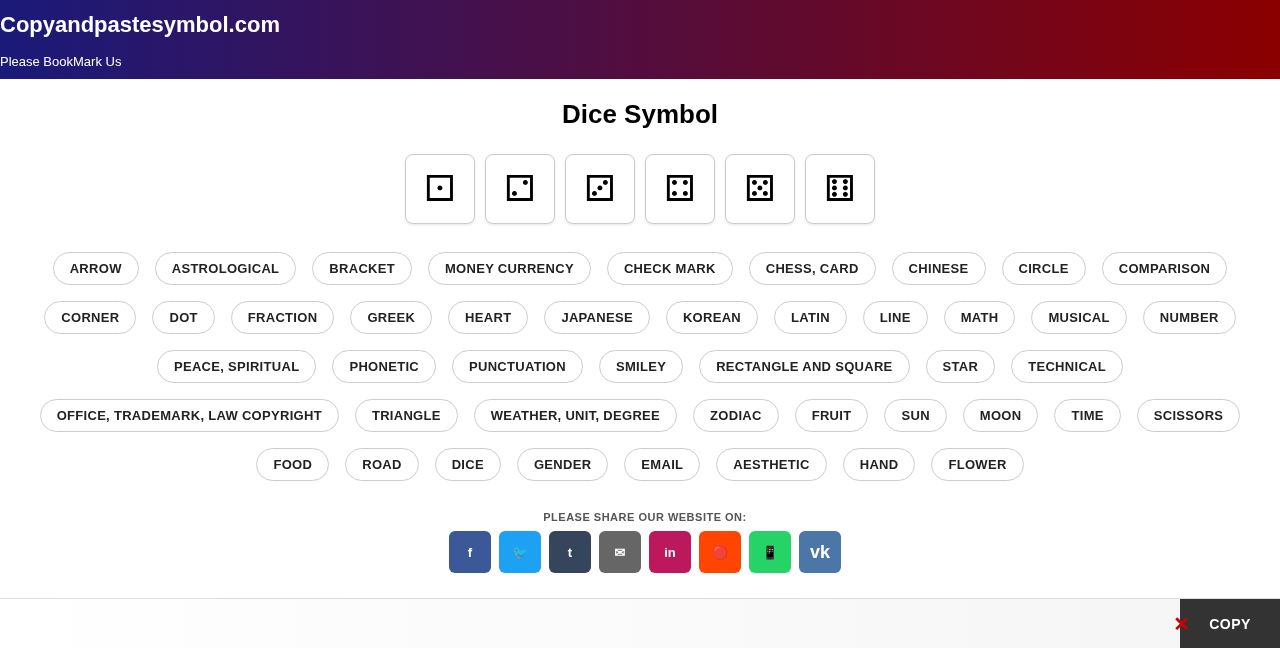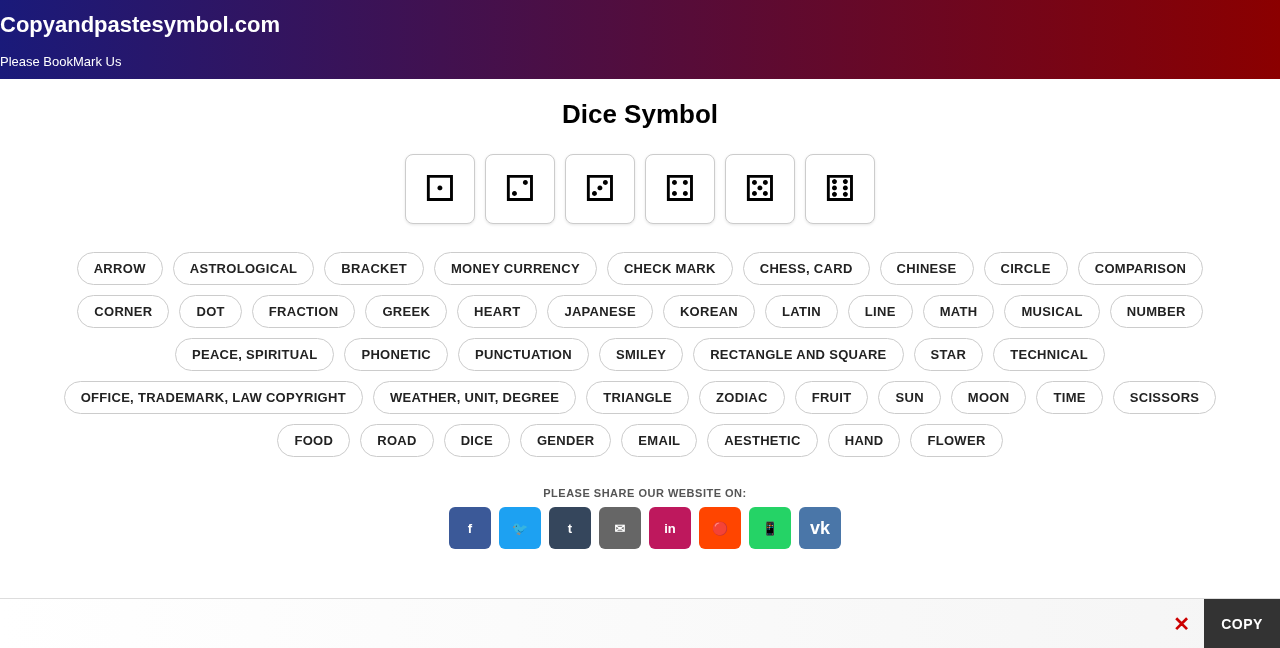--- a/index.html
+++ b/index.html
@@ -53,21 +53,21 @@
       font-size: 36px;
       cursor: pointer;
       background: #fff;
       box-shadow: 0 1px 3px rgba(0,0,0,0.1);
     }
 
     
     .tags-section {
       display: flex;
       flex-wrap: wrap;
-      gap: 10px;
+      gap: 16px;
       justify-content: center;
       margin-bottom: 20px;
     }
     .tag {
       border: 1px solid #ccc;
       border-radius: 20px;
       padding: 8px 16px;
       font-size: 13px;
       font-weight: 600;
       cursor: pointer;
@@ -138,21 +138,21 @@
       position: absolute;
       right: 90px;
       color: #c00;
       font-size: 20px;
       cursor: pointer;
       font-weight: bold;
       background: none;
       border: none;
     }
     .copy-btn {
-      width: 76px;
+      width: 100px;
       height: 100%;
       background: #333;
       color: white;
       border: none;
       font-size: 14px;
       font-weight: bold;
       cursor: pointer;
       letter-spacing: 0.5px;
     }
   </style>
@@ -200,22 +200,22 @@
       <button class="tag">MUSICAL</button>
       <button class="tag">NUMBER</button>
       <button class="tag">PEACE, SPIRITUAL</button>
       <button class="tag">PHONETIC</button>
       <button class="tag">PUNCTUATION</button>
       <button class="tag">SMILEY</button>
       <button class="tag">RECTANGLE AND SQUARE</button>
       <button class="tag">STAR</button>
       <button class="tag">TECHNICAL</button>
       <button class="tag">OFFICE, TRADEMARK, LAW COPYRIGHT</button>
+      <button class="tag">TRIANGLE</button>
       <button class="tag">WEATHER, UNIT, DEGREE</button>
-      <button class="tag">TRIANGLE</button>
       <button class="tag">ZODIAC</button>
       <button class="tag">FRUIT</button>
       <button class="tag">SUN</button>
       <button class="tag">MOON</button>
       <button class="tag">TIME</button>
       <button class="tag">SCISSORS</button>
       <button class="tag">FOOD</button>
       <button class="tag">ROAD</button>
       <button class="tag">DICE</button>
       <button class="tag">GENDER</button>

